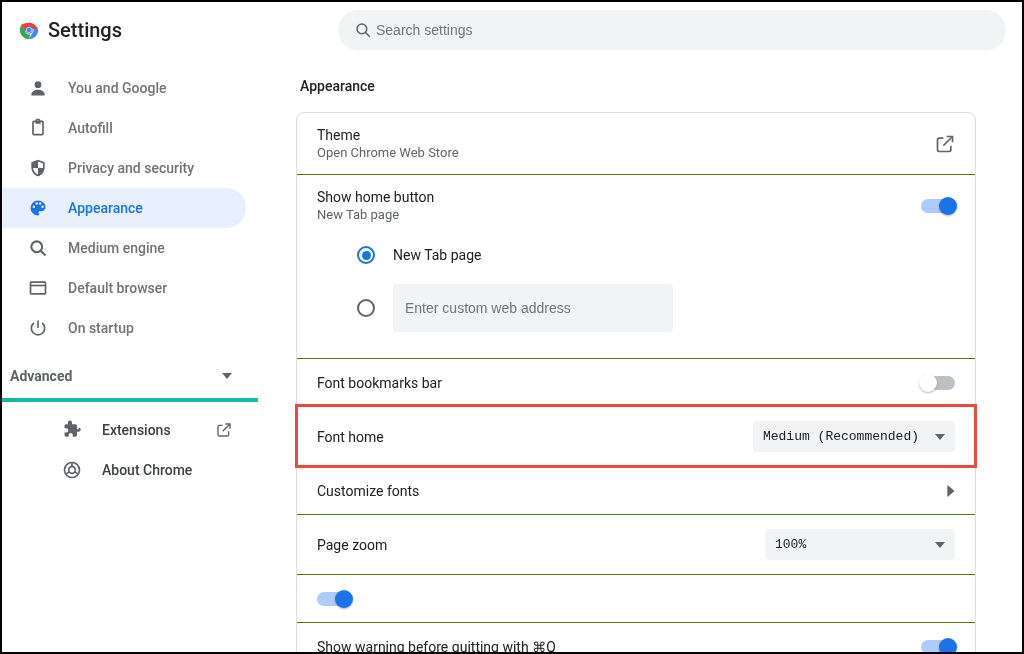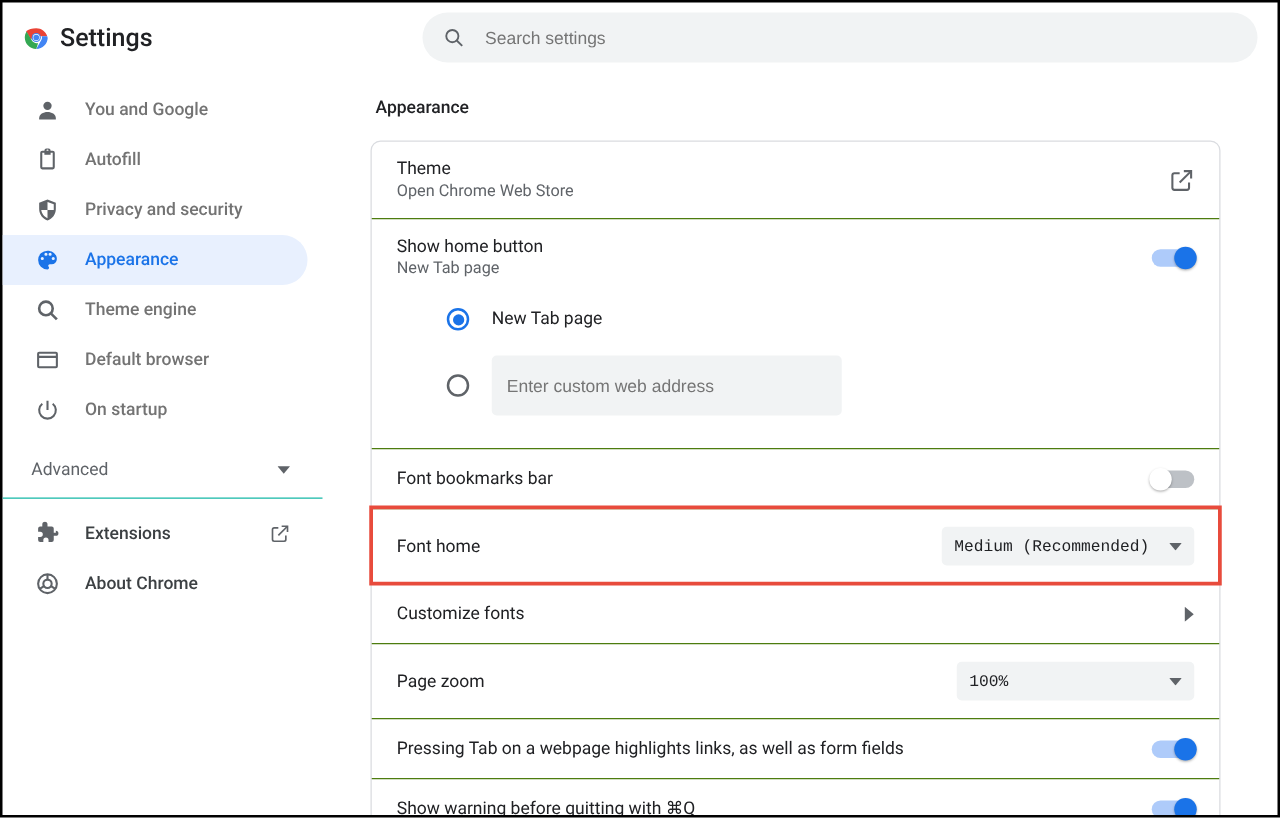--- a/index.html
+++ b/index.html
@@ -24,21 +24,21 @@
   .logo { width: 22px; height: 22px; display:flex;align-items:center;justify-content:center;}
   .title { font-size: 20px; font-weight: 500; color:#202124; }
   .searchbar {
     flex: 1;
     display: flex;
     align-items: center;
     background: #f1f3f4;
     border-radius: 40px;
     height: 40px;
     padding: 0 16px;
-    gap: 16px;
+    gap: 4px;
     color: #5f6368;
     max-width: 680px;
   }
   .searchbar input {
     border: none; background: transparent; outline: none;
     font-size: 14px; color:#5f6368; flex:1;
   }
   .layout { display:flex; height: calc(654px - 56px - 4px); }
   .sidebar {
     width: 256px;
@@ -58,27 +58,27 @@
     cursor:pointer;
   }
   .nav-item.active {
     background:#e8f0fe;
     color:#1a73e8;
   }
   .nav-icon { width:20px; height:20px; display:flex;align-items:center;justify-content:center; color:#5f6368;}
   .nav-item.active .nav-icon { color:#1a73e8; }
   .advanced {
     display:flex; align-items:center; justify-content:space-between;
-    padding: 14px 26px 14px 23px;
-    color:#5f6368; font-weight:400;
-    border-bottom: 1px solid #14b8a6;
+    padding: 14px 26px 14px 8px;
+    color:#5f6368; font-weight:700;
+    border-bottom: 4px solid #14b8a6;
     margin-top: 6px;
     cursor:pointer;
   }
-  .footer-items { padding-top:8px;}
+  .footer-items { padding-top:8px;padding-left:34px;}
   .footer-item {
     display:flex; align-items:center; justify-content:space-between;
     padding:10px 26px 10px 26px;
     color:#3c4043; font-weight:500;
     cursor:pointer;
   }
   .footer-item .left { display:flex;align-items:center;gap:20px;}
   .main {
     flex:1;
     padding: 20px 8px 0 0;
@@ -228,21 +228,21 @@
       <span>Appearance</span>
     </div>
 
     <div class="nav-item">
       <span class="nav-icon">
         <svg width="20" height="20" viewBox="0 0 24 24" fill="none" stroke="currentColor" stroke-width="2.5">
             <circle cx="10.5" cy="10.5" r="6.5"></circle>
             <line x1="21" y1="21" x2="15.2" y2="15.2"></line>
           </svg>
       </span>
-      <span>Theme engine</span>
+      <span>Medium engine</span>
     </div>
 
     <div class="nav-item">
       <span class="nav-icon">
         <svg width="20" height="20" viewBox="0 0 24 24" fill="none" stroke="currentColor" stroke-width="2">
             <rect x="3" y="5" width="18" height="14" rx="1"></rect>
             <line x1="3" y1="9" x2="21" y2="9"></line>
           </svg>
       </span>
       <span>Default browser</span>
@@ -381,23 +381,20 @@
             <span>100%</span>
             <span class="arrow">
               <svg width="10" height="6" viewBox="0 0 10 6" fill="#5f6368">
                   <path d="M0 0l5 6 5-6z"></path>
                 </svg>
             </span>
           </div>
         </div>
 
         <div class="row">
-          <div class="row-text">
-            <div class="label">Pressing Tab on a webpage highlights links, as well as form fields</div>
-          </div>
           <div class="toggle on"></div>
         </div>
 
         <div class="row">
           <div class="row-text">
             <div class="label">Show warning before quitting with ⌘Q</div>
           </div>
           <div class="toggle on"></div>
         </div>
 

